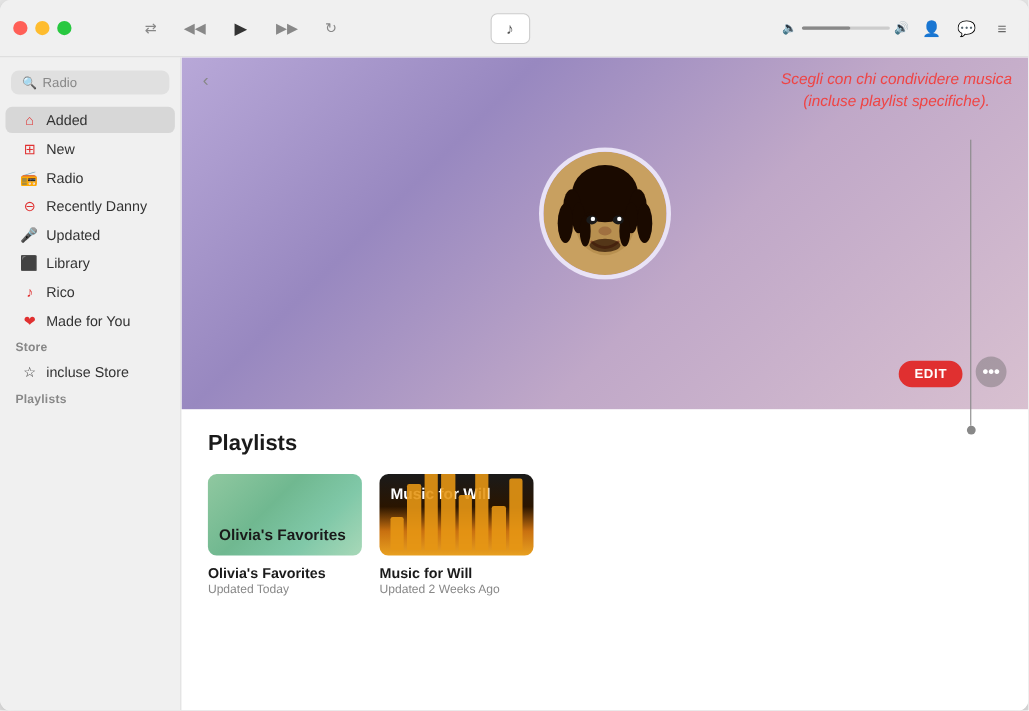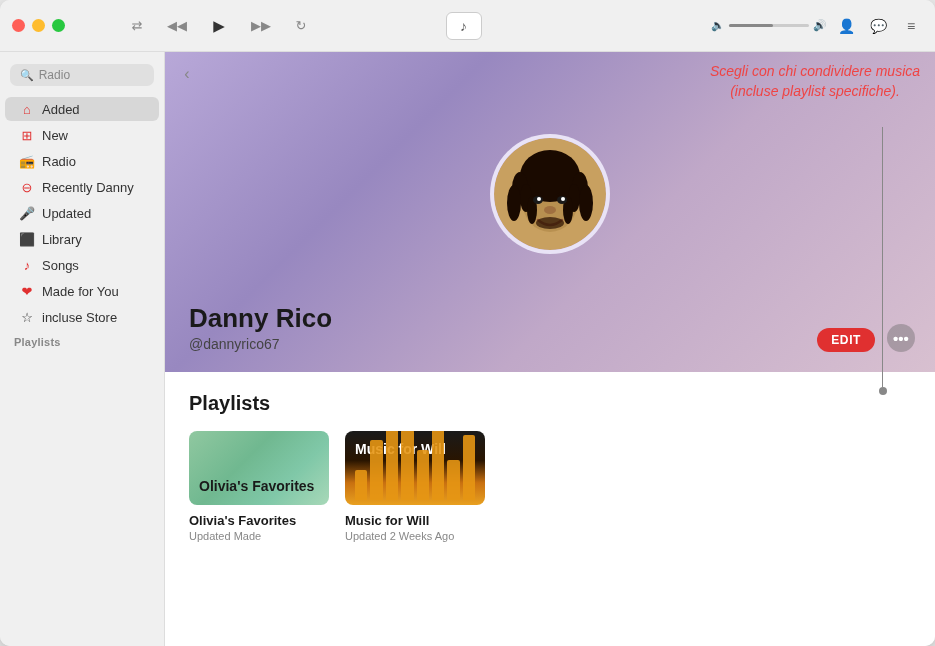--- a/index.html
+++ b/index.html
@@ -497,27 +497,28 @@
       <div class="sidebar-item">
         <div class="sidebar-item-icon icon-orange">🎤</div>
         <span>Updated</span>
       </div>
       <div class="sidebar-item">
         <div class="sidebar-item-icon icon-red">⬛</div>
         <span>Library</span>
       </div>
       <div class="sidebar-item">
         <div class="sidebar-item-icon icon-red">♪</div>
-        <span>Songs</span>
+        <span>Rico</span>
       </div>
       <div class="sidebar-item">
         <div class="sidebar-item-icon icon-red">❤</div>
         <span>Made for You</span>
       </div>
 
+      <div class="sidebar-section-label">Store</div>
       <div class="sidebar-item">
         <div class="sidebar-item-icon">☆</div>
         <span>incluse Store</span>
       </div>
 
       <div class="sidebar-section-label">Playlists</div>
     </div>
 
     <div class="content-area">
 
@@ -557,39 +558,35 @@
 
                 <ellipse cx="56" cy="85" rx="14" ry="6" fill="#2a1000" opacity="0.7"></ellipse>
 
                 <path d="M 39 57 Q 44 54 49 57" stroke="#1a0a00" stroke-width="2" fill="none"></path>
                 <path d="M 63 57 Q 68 54 73 57" stroke="#1a0a00" stroke-width="2" fill="none"></path>
               </svg>
             </div>
           </div>
         </div>
 
-        <div>
-          <div class="profile-name">Danny Rico</div>
-          <div class="profile-handle">@dannyrico67</div>
-        </div>
 
         <div class="edit-btn">EDIT</div>
         <div class="more-btn">•••</div>
       </div>
 
       <div class="playlists-section">
         <div class="playlists-title">Playlists</div>
         <div class="playlists-grid">
 
           <div class="playlist-item">
             <div class="playlist-cover cover-olivia">
               <span class="cover-text">Olivia's Favorites</span>
             </div>
             <div class="playlist-title-text">Olivia's Favorites</div>
-            <div class="playlist-subtitle">Updated Made</div>
+            <div class="playlist-subtitle">Updated Today</div>
           </div>
 
           <div class="playlist-item">
             <div class="playlist-cover cover-will">
               <div class="cover-will-text">Music for Will</div>
               <div class="cover-will-bars">
                 <div class="bar" style="height:30px"></div>
                 <div class="bar" style="height:60px"></div>
                 <div class="bar" style="height:90px"></div>
                 <div class="bar" style="height:70px"></div>

